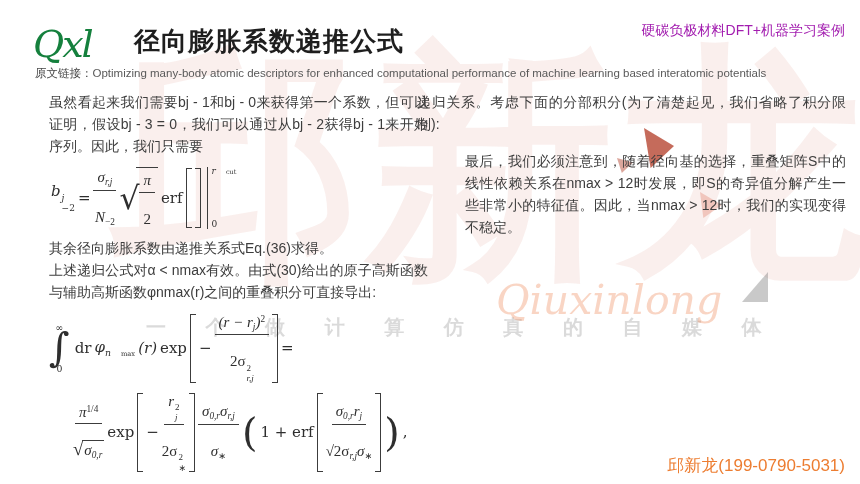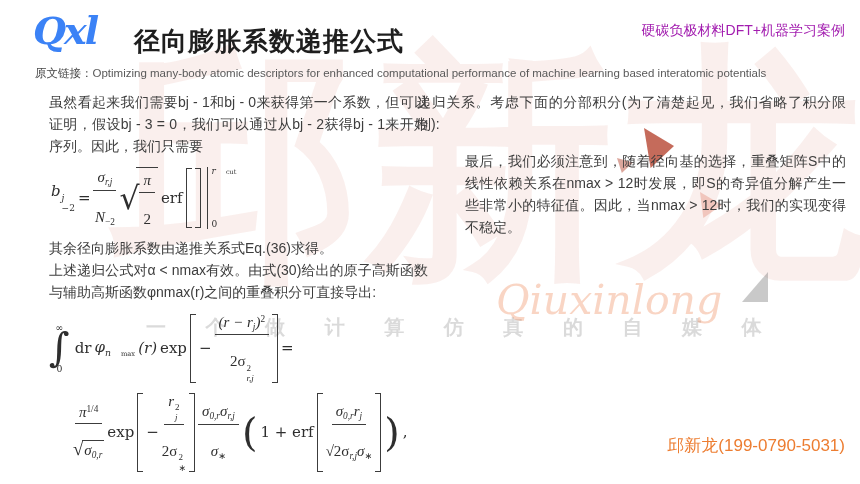--- a/index.html
+++ b/index.html
@@ -28,23 +28,23 @@
   .acc1{left:644px;top:128px;width:30px;height:40px;background:rgba(178,57,36,0.75);
         clip-path:polygon(0 0,100% 45%,22% 100%);}
   .acc2{left:617px;top:158px;width:16px;height:15px;background:rgba(178,57,36,0.45);
         clip-path:polygon(0 0,100% 30%,30% 100%);}
   .acc3{left:742px;top:272px;width:26px;height:30px;background:rgba(120,120,120,0.40);
         clip-path:polygon(100% 0,100% 100%,0 100%);}
   .acc4{left:700px;top:192px;width:22px;height:26px;background:rgba(224,122,100,0.35);
         clip-path:polygon(0 0,100% 50%,15% 100%);}
   
   .brand-logo{
-    position:absolute;left:33px;top:8px;z-index:2;
-    font-family:"DejaVu Serif","Liberation Serif",serif;font-style:italic;font-weight:700;
-    font-size:38px;color:#3b82f6;letter-spacing:-2px;
+    position:absolute;left:33px;top:22px;z-index:2;
+    font-family:"DejaVu Serif","Liberation Serif",serif;font-style:italic;font-weight:400;
+    font-size:38px;color:#15803d;letter-spacing:-2px;
   }
   .page-title{
     position:absolute;left:134px;top:24px;z-index:2;
     font-size:26px;font-weight:800;color:#1e1e1e;letter-spacing:1px;
   }
   .topic-label{
     position:absolute;right:15px;top:22px;z-index:2;
     font-size:14px;font-weight:500;color:#a21caf;
   }
   .source-line{
@@ -88,21 +88,21 @@
   .evalbar{align-self:stretch;width:0;border-left:1.3px solid #3c3c3c;margin:0 1px 0 3px;}
   .evalss{align-self:stretch;display:flex;flex-direction:column;
           justify-content:space-between;font-size:60%;line-height:1;padding:0;}
   .paren{font-size:265%;font-weight:300;line-height:0.72;}
   .intwrap{display:inline-flex;flex-direction:column;align-items:center;
            line-height:1;margin-right:2px;}
   .intsym{font-size:265%;line-height:0.8;}
   .intlim{font-size:62%;line-height:1;}
   
   .contact-info{
-    position:absolute;right:15px;bottom:27px;z-index:2;
+    position:absolute;right:15px;bottom:7px;z-index:2;
     font-size:17px;color:#ED7D31;
   }
 </style>
 </head>
 <body>
 
 <div class="wm-big">邱新龙</div>
 <div class="wm-accent acc1"></div>
 <div class="wm-accent acc2"></div>
 <div class="wm-accent acc3"></div>

